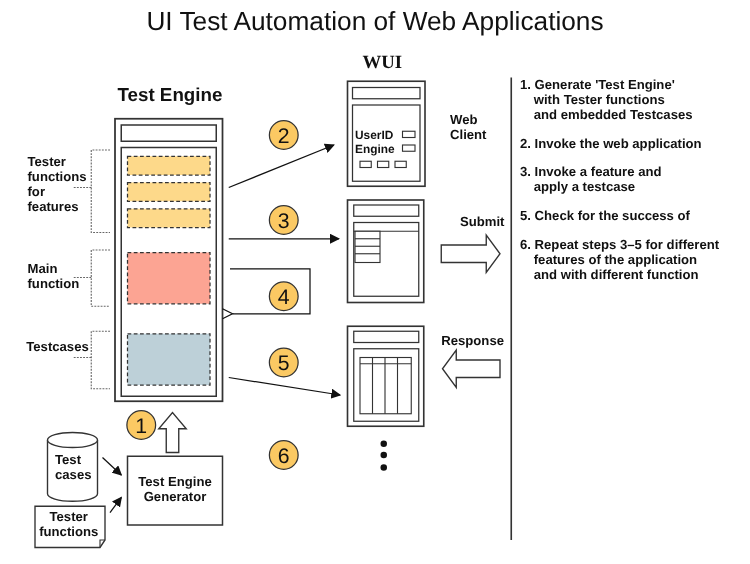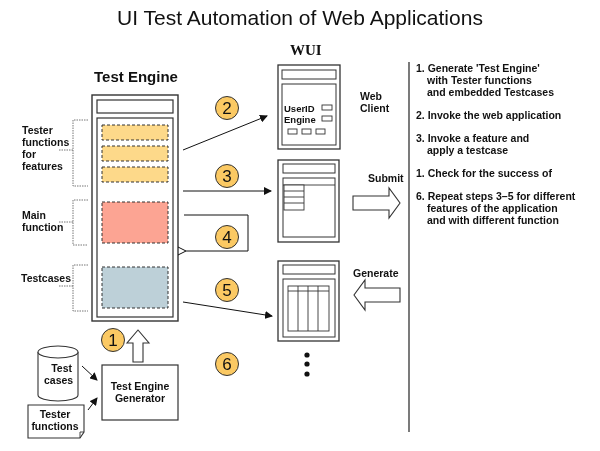--- a/index.html
+++ b/index.html
@@ -153,57 +153,57 @@
   <div>functions</div>
   <div>for</div>
   <div>features</div>
 </div>
 <div class="abs lbl" style="left:22px;top:209px;">
   <div>Main</div>
   <div>function</div>
 </div>
 <div class="abs lbl" style="left:21px;top:272px;">Testcases</div>
 
-<div class="abs lbl" style="left:44px;top:362px;text-align:right;width:28px;">
+<div class="abs lbl" style="left:44px;top:362px;text-align:left;width:28px;">
   <div>Test</div>
   <div>cases</div>
 </div>
 <div class="abs lbl" style="left:28px;top:408px;text-align:center;width:54px;">
   <div>Tester</div>
   <div>functions</div>
 </div>
 <div class="abs lbl" style="left:102px;top:380px;text-align:center;width:76px;">
   <div>Test Engine</div>
   <div>Generator</div>
 </div>
 
 <div class="abs lbl" style="left:284px;top:103px;font-size:9.5px;">UserID</div>
 <div class="abs lbl" style="left:284px;top:114px;font-size:9.5px;">Engine</div>
 
 <div class="abs lbl" style="left:360px;top:90px;">
   <div>Web</div>
   <div>Client</div>
 </div>
 <div class="abs lbl" style="left:356px;top:172px;margin-left:12px;">Submit</div>
-<div class="abs lbl" style="left:353px;top:267px;">Generate</div>
+<div class="abs lbl" style="left:353px;top:267px;">Response</div>
 
 <div class="abs steps" id="steps">
     <div class="step">
       <span style="display: block;">1. Generate 'Test Engine'</span>
       <span class="cont">with Tester functions</span>
       <span class="cont">and embedded Testcases</span>
     </div>
     <div class="step">
       <span style="display: block;">2. Invoke the web application</span>
     </div>
     <div class="step">
       <span style="display: block;">3. Invoke a feature and</span>
       <span class="cont">apply a testcase</span>
     </div>
     <div class="step">
-      <span style="display: block;">1. Check for the success of</span>
+      <span style="display: block;">5. Check for the success of</span>
     </div>
     <div class="step">
       <span style="display: block;">6. Repeat steps 3–5 for different</span>
       <span class="cont">features of the application</span>
       <span class="cont">and with different function</span>
     </div>
   </div>
 
 </body></html>

